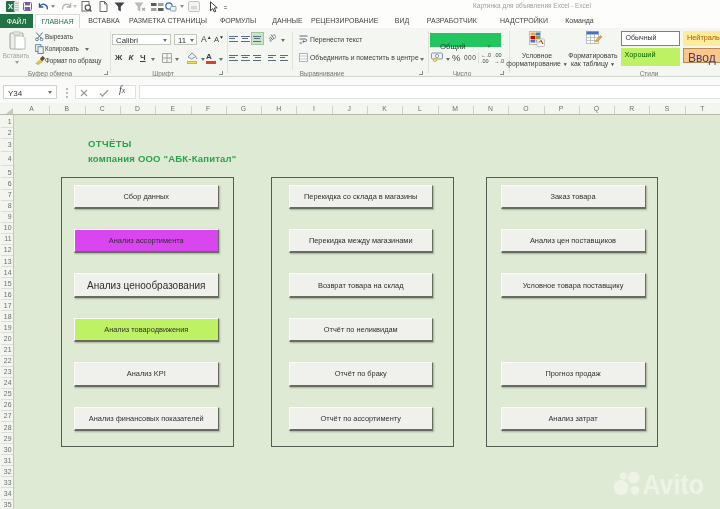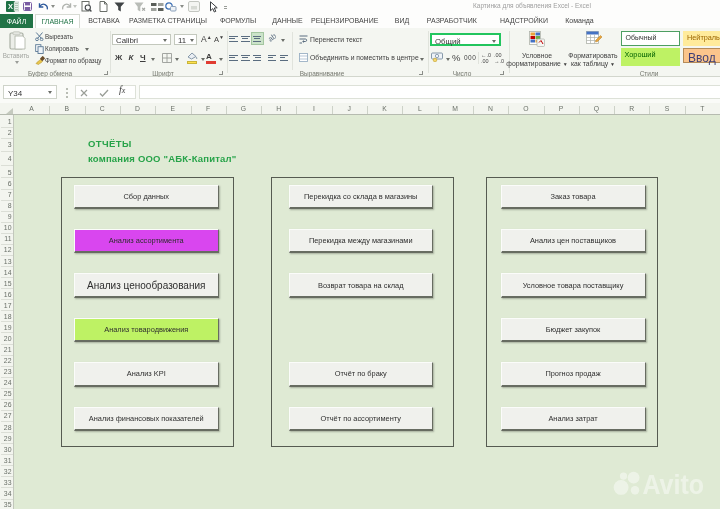--- a/index.html
+++ b/index.html
@@ -176,21 +176,21 @@
       </svg>
       <div class="t" style="left:310px;top:8px;font-size:6.8px;color:#3d3d3d;">Перенести текст</div>
       <svg style="position:absolute;left:299px;top:25px" width="9" height="9" viewBox="0 0 9 9">
         <rect x="0.5" y="0.5" width="8" height="8" fill="#fff" stroke="#9ab0c4" stroke-width="0.9"></rect>
         <path d="M0.5 3 H8.5 M0.5 6 H8.5" stroke="#9ab0c4" stroke-width="0.7"></path>
       </svg>
       <div class="t" style="left:310px;top:25.5px;font-size:6.8px;color:#3d3d3d;">Объединить и поместить в центре</div>
       <div style="position:absolute;left:419.5px;top:29.5px;width:0;height:0;border-left:2.5px solid transparent;border-right:2.5px solid transparent;border-top:3px solid #6a6d68"></div>
       <div class="t" style="left:322px;top:42px;transform:translateX(-50%);font-size:6.5px;color:#75786f;">Выравнивание</div>
       <div style="position:absolute;left:419px;top:42.5px;width:4px;height:4px;border-right:1px solid #8a8d88;border-bottom:1px solid #8a8d88"></div>
-      <div style="position:absolute;left:430px;top:5px;width:71px;height:13px;background:#fff;border:2px solid #22c55e">
+      <div style="position:absolute;left:430px;top:5px;width:71px;height:13px;background:#fff;border:7px solid #22c55e">
         <div class="t" style="left:3px;top:1.8px;font-size:7.8px;color:#333;">Общий</div>
         <div style="position:absolute;right:3px;top:5px;width:0;height:0;border-left:2.5px solid transparent;border-right:2.5px solid transparent;border-top:3px solid #6a6d68"></div>
       </div>
       <svg style="position:absolute;left:431px;top:24px" width="12" height="10" viewBox="0 0 12 10">
         <rect x="0.5" y="1" width="11" height="6" rx="1" fill="#eef3f7" stroke="#7a8ea2" stroke-width="0.9"></rect>
         <circle cx="6" cy="4" r="1.7" fill="none" stroke="#7a8ea2" stroke-width="0.8"></circle>
         <circle cx="4" cy="8" r="1.8" fill="#f5d76e" stroke="#c9a93a" stroke-width="0.7"></circle>
       </svg>
       <div style="position:absolute;left:446px;top:29.5px;width:0;height:0;border-left:2.5px solid transparent;border-right:2.5px solid transparent;border-top:3px solid #6a6d68"></div>
       <div class="t" style="left:452px;top:23.5px;font-size:9.5px;color:#454545;">%</div>
@@ -397,37 +397,37 @@
     </div>
     <div style="position:absolute;left:289px;top:184.5px;width:143.5px;height:24.5px;background:#f0f1ed;border-top:1px solid #fbfcfa;border-left:1px solid #fbfcfa;border-right:1.5px solid #676c61;border-bottom:2px solid #676c61;box-shadow:1px 1px 1.5px rgba(100,105,92,0.45);">
       <div class="ctr" style="position:absolute;inset:0;font-size:7.4px;color:#2e2e2e;">Перекидка со склада в магазины</div>
     </div>
     <div style="position:absolute;left:289px;top:228.9px;width:143.5px;height:24.5px;background:#f0f1ed;border-top:1px solid #fbfcfa;border-left:1px solid #fbfcfa;border-right:1.5px solid #676c61;border-bottom:2px solid #676c61;box-shadow:1px 1px 1.5px rgba(100,105,92,0.45);">
       <div class="ctr" style="position:absolute;inset:0;font-size:7.4px;color:#2e2e2e;">Перекидка между магазинами</div>
     </div>
     <div style="position:absolute;left:289px;top:273.3px;width:143.5px;height:24.5px;background:#f0f1ed;border-top:1px solid #fbfcfa;border-left:1px solid #fbfcfa;border-right:1.5px solid #676c61;border-bottom:2px solid #676c61;box-shadow:1px 1px 1.5px rgba(100,105,92,0.45);">
       <div class="ctr" style="position:absolute;inset:0;font-size:7.4px;color:#2e2e2e;">Возврат товара на склад</div>
     </div>
+    <div style="position:absolute;left:289px;top:317.7px;width:143.5px;height:24.5px;background:#f0f1ed;border-top:1px solid #fbfcfa;border-left:1px solid #fbfcfa;border-right:1.5px solid #676c61;border-bottom:2px solid #676c61;box-shadow:1px 1px 1.5px rgba(100,105,92,0.45);">
+      <div class="ctr" style="position:absolute;inset:0;font-size:7.4px;color:#2e2e2e;">Отчёт по неликвидам</div>
+    </div>
     <div style="position:absolute;left:289px;top:362.1px;width:143.5px;height:24.5px;background:#f0f1ed;border-top:1px solid #fbfcfa;border-left:1px solid #fbfcfa;border-right:1.5px solid #676c61;border-bottom:2px solid #676c61;box-shadow:1px 1px 1.5px rgba(100,105,92,0.45);">
       <div class="ctr" style="position:absolute;inset:0;font-size:7.4px;color:#2e2e2e;">Отчёт по браку</div>
     </div>
     <div style="position:absolute;left:289px;top:406.5px;width:143.5px;height:24.5px;background:#f0f1ed;border-top:1px solid #fbfcfa;border-left:1px solid #fbfcfa;border-right:1.5px solid #676c61;border-bottom:2px solid #676c61;box-shadow:1px 1px 1.5px rgba(100,105,92,0.45);">
       <div class="ctr" style="position:absolute;inset:0;font-size:7.4px;color:#2e2e2e;">Отчёт по ассортименту</div>
     </div>
     <div style="position:absolute;left:500.5px;top:184.5px;width:145px;height:24.5px;background:#f0f1ed;border-top:1px solid #fbfcfa;border-left:1px solid #fbfcfa;border-right:1.5px solid #676c61;border-bottom:2px solid #676c61;box-shadow:1px 1px 1.5px rgba(100,105,92,0.45);">
       <div class="ctr" style="position:absolute;inset:0;font-size:7.4px;color:#2e2e2e;">Заказ товара</div>
     </div>
     <div style="position:absolute;left:500.5px;top:228.9px;width:145px;height:24.5px;background:#f0f1ed;border-top:1px solid #fbfcfa;border-left:1px solid #fbfcfa;border-right:1.5px solid #676c61;border-bottom:2px solid #676c61;box-shadow:1px 1px 1.5px rgba(100,105,92,0.45);">
       <div class="ctr" style="position:absolute;inset:0;font-size:7.4px;color:#2e2e2e;">Анализ цен поставщиков</div>
     </div>
     <div style="position:absolute;left:500.5px;top:273.3px;width:145px;height:24.5px;background:#f0f1ed;border-top:1px solid #fbfcfa;border-left:1px solid #fbfcfa;border-right:1.5px solid #676c61;border-bottom:2px solid #676c61;box-shadow:1px 1px 1.5px rgba(100,105,92,0.45);">
       <div class="ctr" style="position:absolute;inset:0;font-size:7.4px;color:#2e2e2e;">Условное товара поставщику</div>
-    </div>
-    <div style="position:absolute;left:500.5px;top:317.7px;width:145px;height:24.5px;background:#f0f1ed;border-top:1px solid #fbfcfa;border-left:1px solid #fbfcfa;border-right:1.5px solid #676c61;border-bottom:2px solid #676c61;box-shadow:1px 1px 1.5px rgba(100,105,92,0.45);">
-      <div class="ctr" style="position:absolute;inset:0;font-size:7.4px;color:#2e2e2e;">Бюджет закупок</div>
     </div>
     <div style="position:absolute;left:500.5px;top:406.5px;width:145px;height:24.5px;background:#f0f1ed;border-top:1px solid #fbfcfa;border-left:1px solid #fbfcfa;border-right:1.5px solid #676c61;border-bottom:2px solid #676c61;box-shadow:1px 1px 1.5px rgba(100,105,92,0.45);">
       <div class="ctr" style="position:absolute;inset:0;font-size:7.4px;color:#2e2e2e;">Анализ затрат</div>
     </div>
     <div style="position:absolute;left:500.5px;top:362.1px;width:145px;height:24.5px;background:#f0f1ed;border-top:1px solid #fbfcfa;border-left:1px solid #fbfcfa;border-right:1.5px solid #676c61;border-bottom:2px solid #676c61;box-shadow:1px 1px 1.5px rgba(100,105,92,0.45);">
       <div class="ctr" style="position:absolute;inset:0;font-size:7.4px;color:#2e2e2e;">Прогноз продаж</div>
     </div>
     <svg style="position:absolute;left:608px;top:464px" width="112" height="42" viewBox="0 0 112 42" opacity="0.45">
       <g fill="#ffffff">
         <circle cx="15.5" cy="12.1" r="3.6"></circle>

